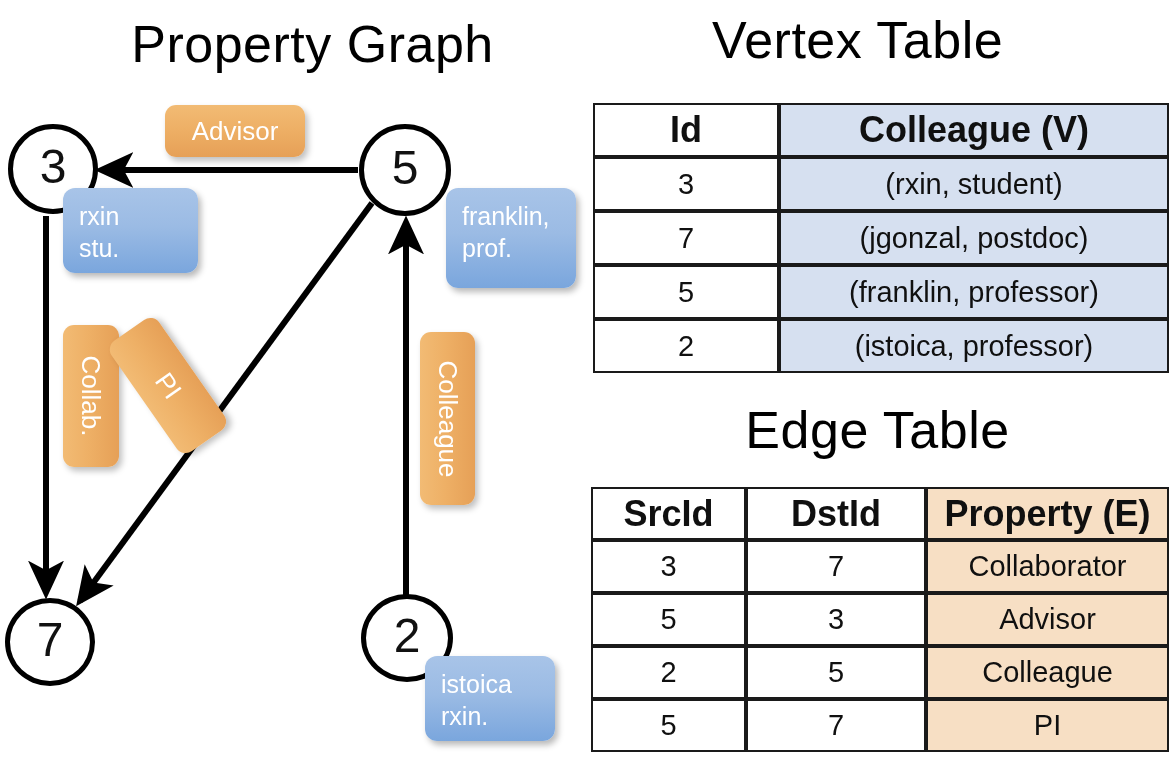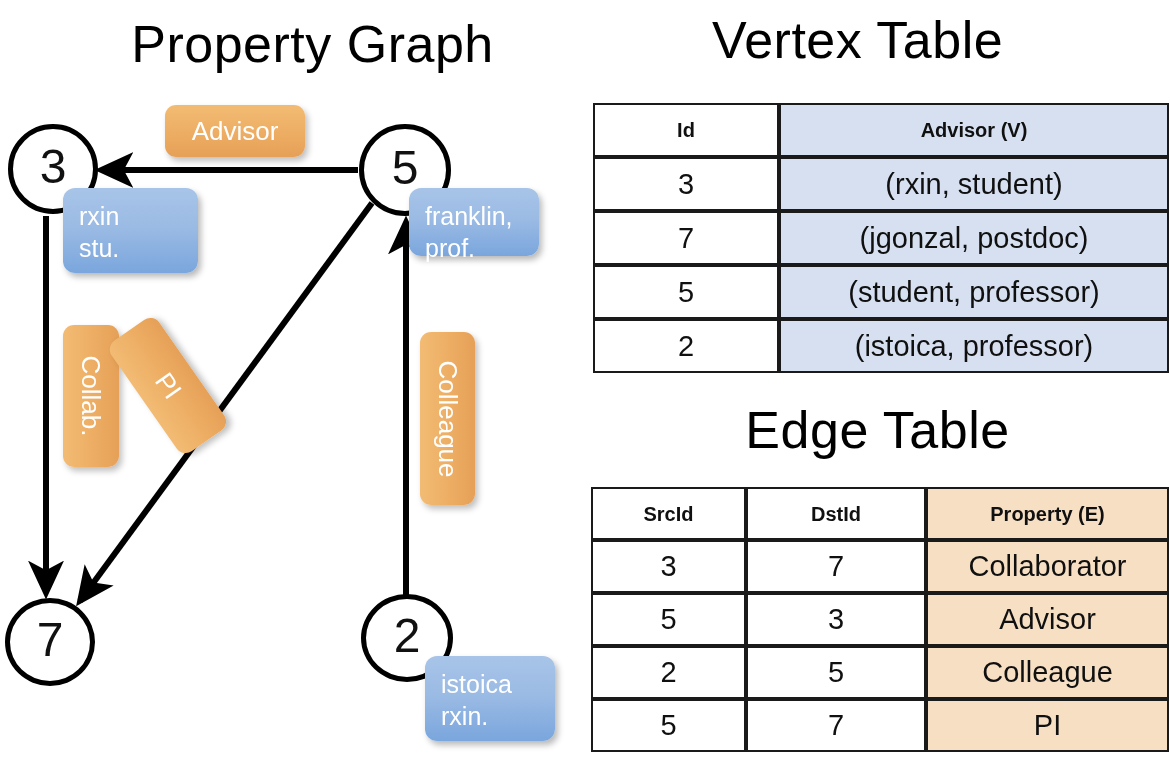--- a/index.html
+++ b/index.html
@@ -79,21 +79,21 @@
     font-family: "Liberation Sans", sans-serif;
     font-weight: 300;
     font-size: 25px;
     line-height: 1.28;
     padding: 12px 16px 0 16px;
     box-sizing: border-box;
     z-index: 4;
     white-space: pre-line;
   }
   #prop-rxin      { left: 63px;  top: 188px; width: 135px; height: 85px; }
-  #prop-franklin  { left: 409px; top: 188px; width: 130px; height: 68px; }
+  #prop-franklin  { left: 446px; top: 188px; width: 130px; height: 100px; }
   #prop-jgonzal   { left: 62px;  top: 656px; width: 138px; height: 85px; }
   #prop-istoica   { left: 425px; top: 656px; width: 130px; height: 85px; }
 
   
   .edge-label {
     position: absolute;
     border-radius: 11px;
     background: linear-gradient(to bottom, #f0b368 0%, #eeae63 40%, #e9a55a 100%);
     box-shadow: 3px 4px 6px rgba(0,0,0,0.25);
     color: #ffffff;
@@ -143,21 +143,21 @@
     font-family: "Liberation Sans", sans-serif;
     font-weight: 300;
     font-size: 29px;
     line-height: 1;
     color: #101010;
     padding: 0;
     box-sizing: border-box;
   }
   .data-table th {
     font-weight: 700;
-    font-size: 20px;
+    font-size: 36px;
   }
   .hdr-plain { background: #ffffff; }
   .cell-plain { background: #ffffff; }
   .cell-blue  { background: #d6e0f0; }
   .cell-orange{ background: #f7dfc4; }
 
   
   #vertex-table { left: 593px; top: 103px; width: 576px; }
   #vertex-table col.c-id   { width: 186px; }
   #vertex-table col.c-prop { width: 390px; }
@@ -230,35 +230,35 @@
 <div class="title" id="title-vertex-table">Vertex Table</div>
 
 <table class="data-table" id="vertex-table">
   <colgroup>
     <col class="c-id">
       <col class="c-prop">
   </colgroup>
   <thead>
     <tr>
       <th class="hdr-plain">Id</th>
-      <th class="cell-blue">Advisor (V)</th>
+      <th class="cell-blue">Colleague (V)</th>
     </tr>
   </thead>
   <tbody>
     <tr>
       <td class="cell-plain">3</td>
       <td class="cell-blue">(rxin, student)</td>
     </tr>
     <tr>
       <td class="cell-plain">7</td>
       <td class="cell-blue">(jgonzal, postdoc)</td>
     </tr>
     <tr>
       <td class="cell-plain">5</td>
-      <td class="cell-blue">(student, professor)</td>
+      <td class="cell-blue">(franklin, professor)</td>
     </tr>
     <tr>
       <td class="cell-plain">2</td>
       <td class="cell-blue">(istoica, professor)</td>
     </tr>
   </tbody>
 </table>
 
 <div class="title" id="title-edge-table">Edge Table</div>
 

